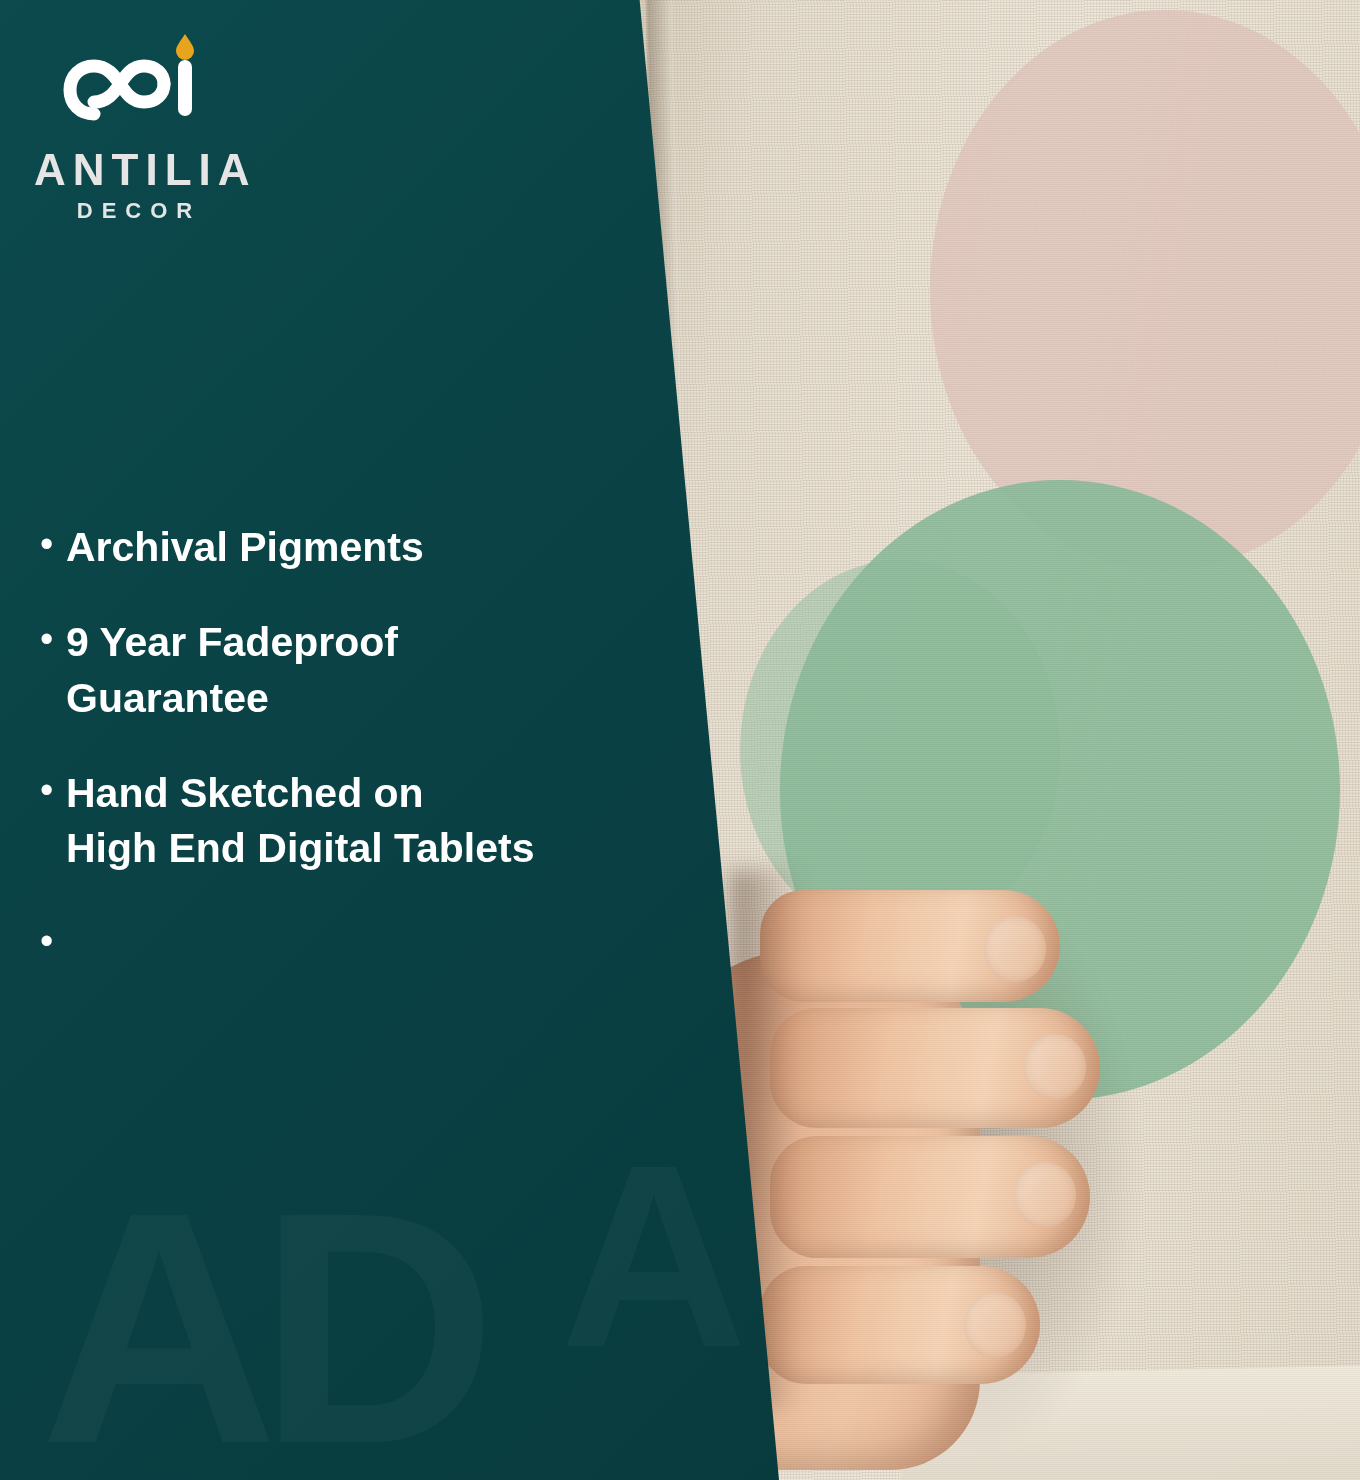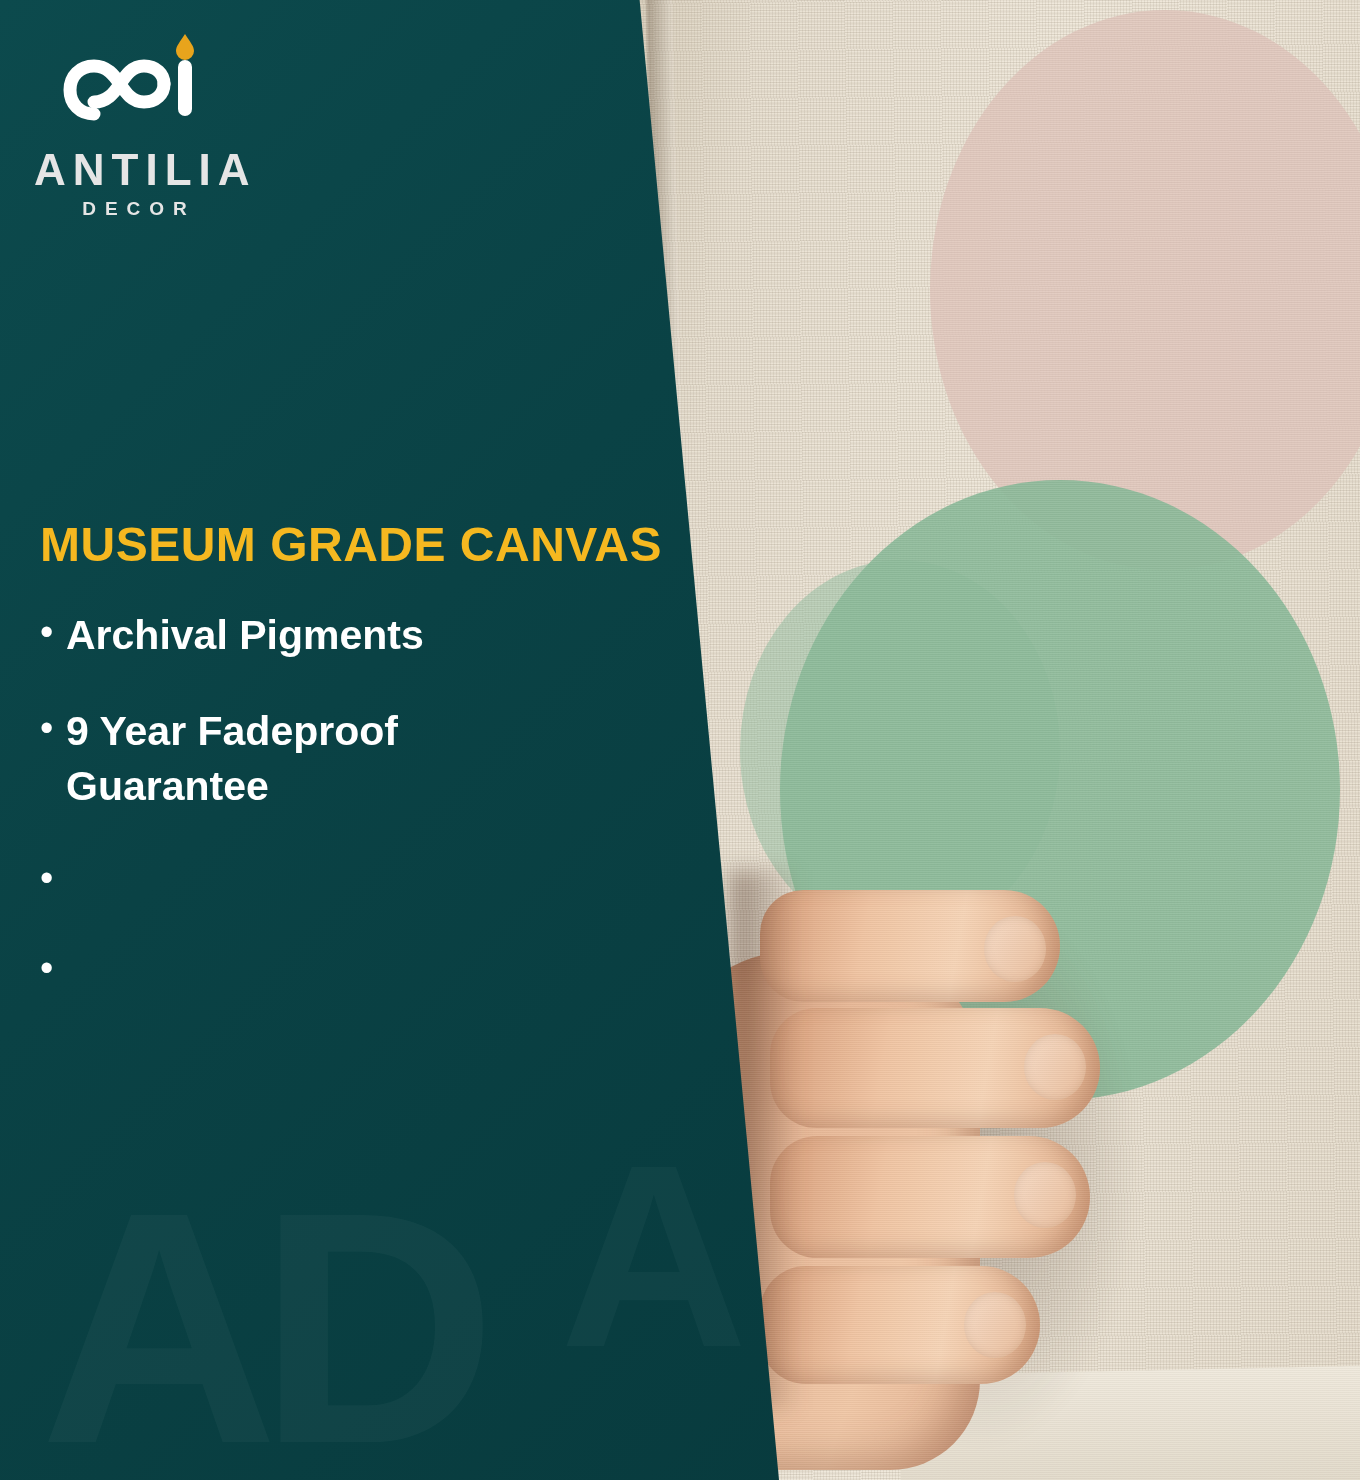--- a/index.html
+++ b/index.html
@@ -201,21 +201,21 @@
     margin-top: 8px;
     font-size: 44px;
     font-weight: 700;
     letter-spacing: 7px;
     line-height: 1;
     text-align: center;
     width: 210px;
   }
   .logo-sub {
     margin-top: 6px;
-    font-size: 19px;
+    font-size: 22px;
     font-weight: 600;
     letter-spacing: 9px;
     text-align: center;
     width: 210px;
   }
 
   
   .content {
     position: absolute;
     left: 40px;
@@ -299,33 +299,34 @@
       <path d="M36 84c-14 0-24-10-24-24s10-24 24-24c13 0 20 9 26 18 6 9 12 18 24 18 12 0 20-8 20-18" fill="none" stroke="#ffffff" stroke-width="13" stroke-linecap="round"></path>
       <path d="M106 54c0-10-8-18-20-18-12 0-18 9-24 18-6 9-13 18-26 18" fill="none" stroke="#ffffff" stroke-width="13" stroke-linecap="round"></path>
       <rect x="120" y="30" width="14" height="56" rx="7" fill="#ffffff"></rect>
       <path d="M127 4c5 8 9 12 9 17a9 9 0 0 1-18 0c0-5 4-9 9-17z" fill="#e8a41c"></path>
     </svg>
     <div class="logo-name">ANTILIA</div>
     <div class="logo-sub">DECOR</div>
   </div>
 
   <div class="content">
-    <h1 class="headline">MUSEUM GRADE CANVAS</h1>
     <ul class="bullets">
       <li class="bullet">
         <span class="bullet-dot">•</span>
         <span class="bullet-text">Archival Pigments</span>
       </li>
       <li class="bullet">
         <span class="bullet-dot">•</span>
         <span class="bullet-text">9 Year Fadeproof
 Guarantee</span>
       </li>
       <li class="bullet">
         <span class="bullet-dot">•</span>
+        <span class="bullet-text">Hand Sketched on
+High End Digital Tablets</span>
       </li>
       <li class="bullet">
         <span class="bullet-dot">•</span>
       </li>
     </ul>
   </div>
 
 </div>
 
 </body></html>

